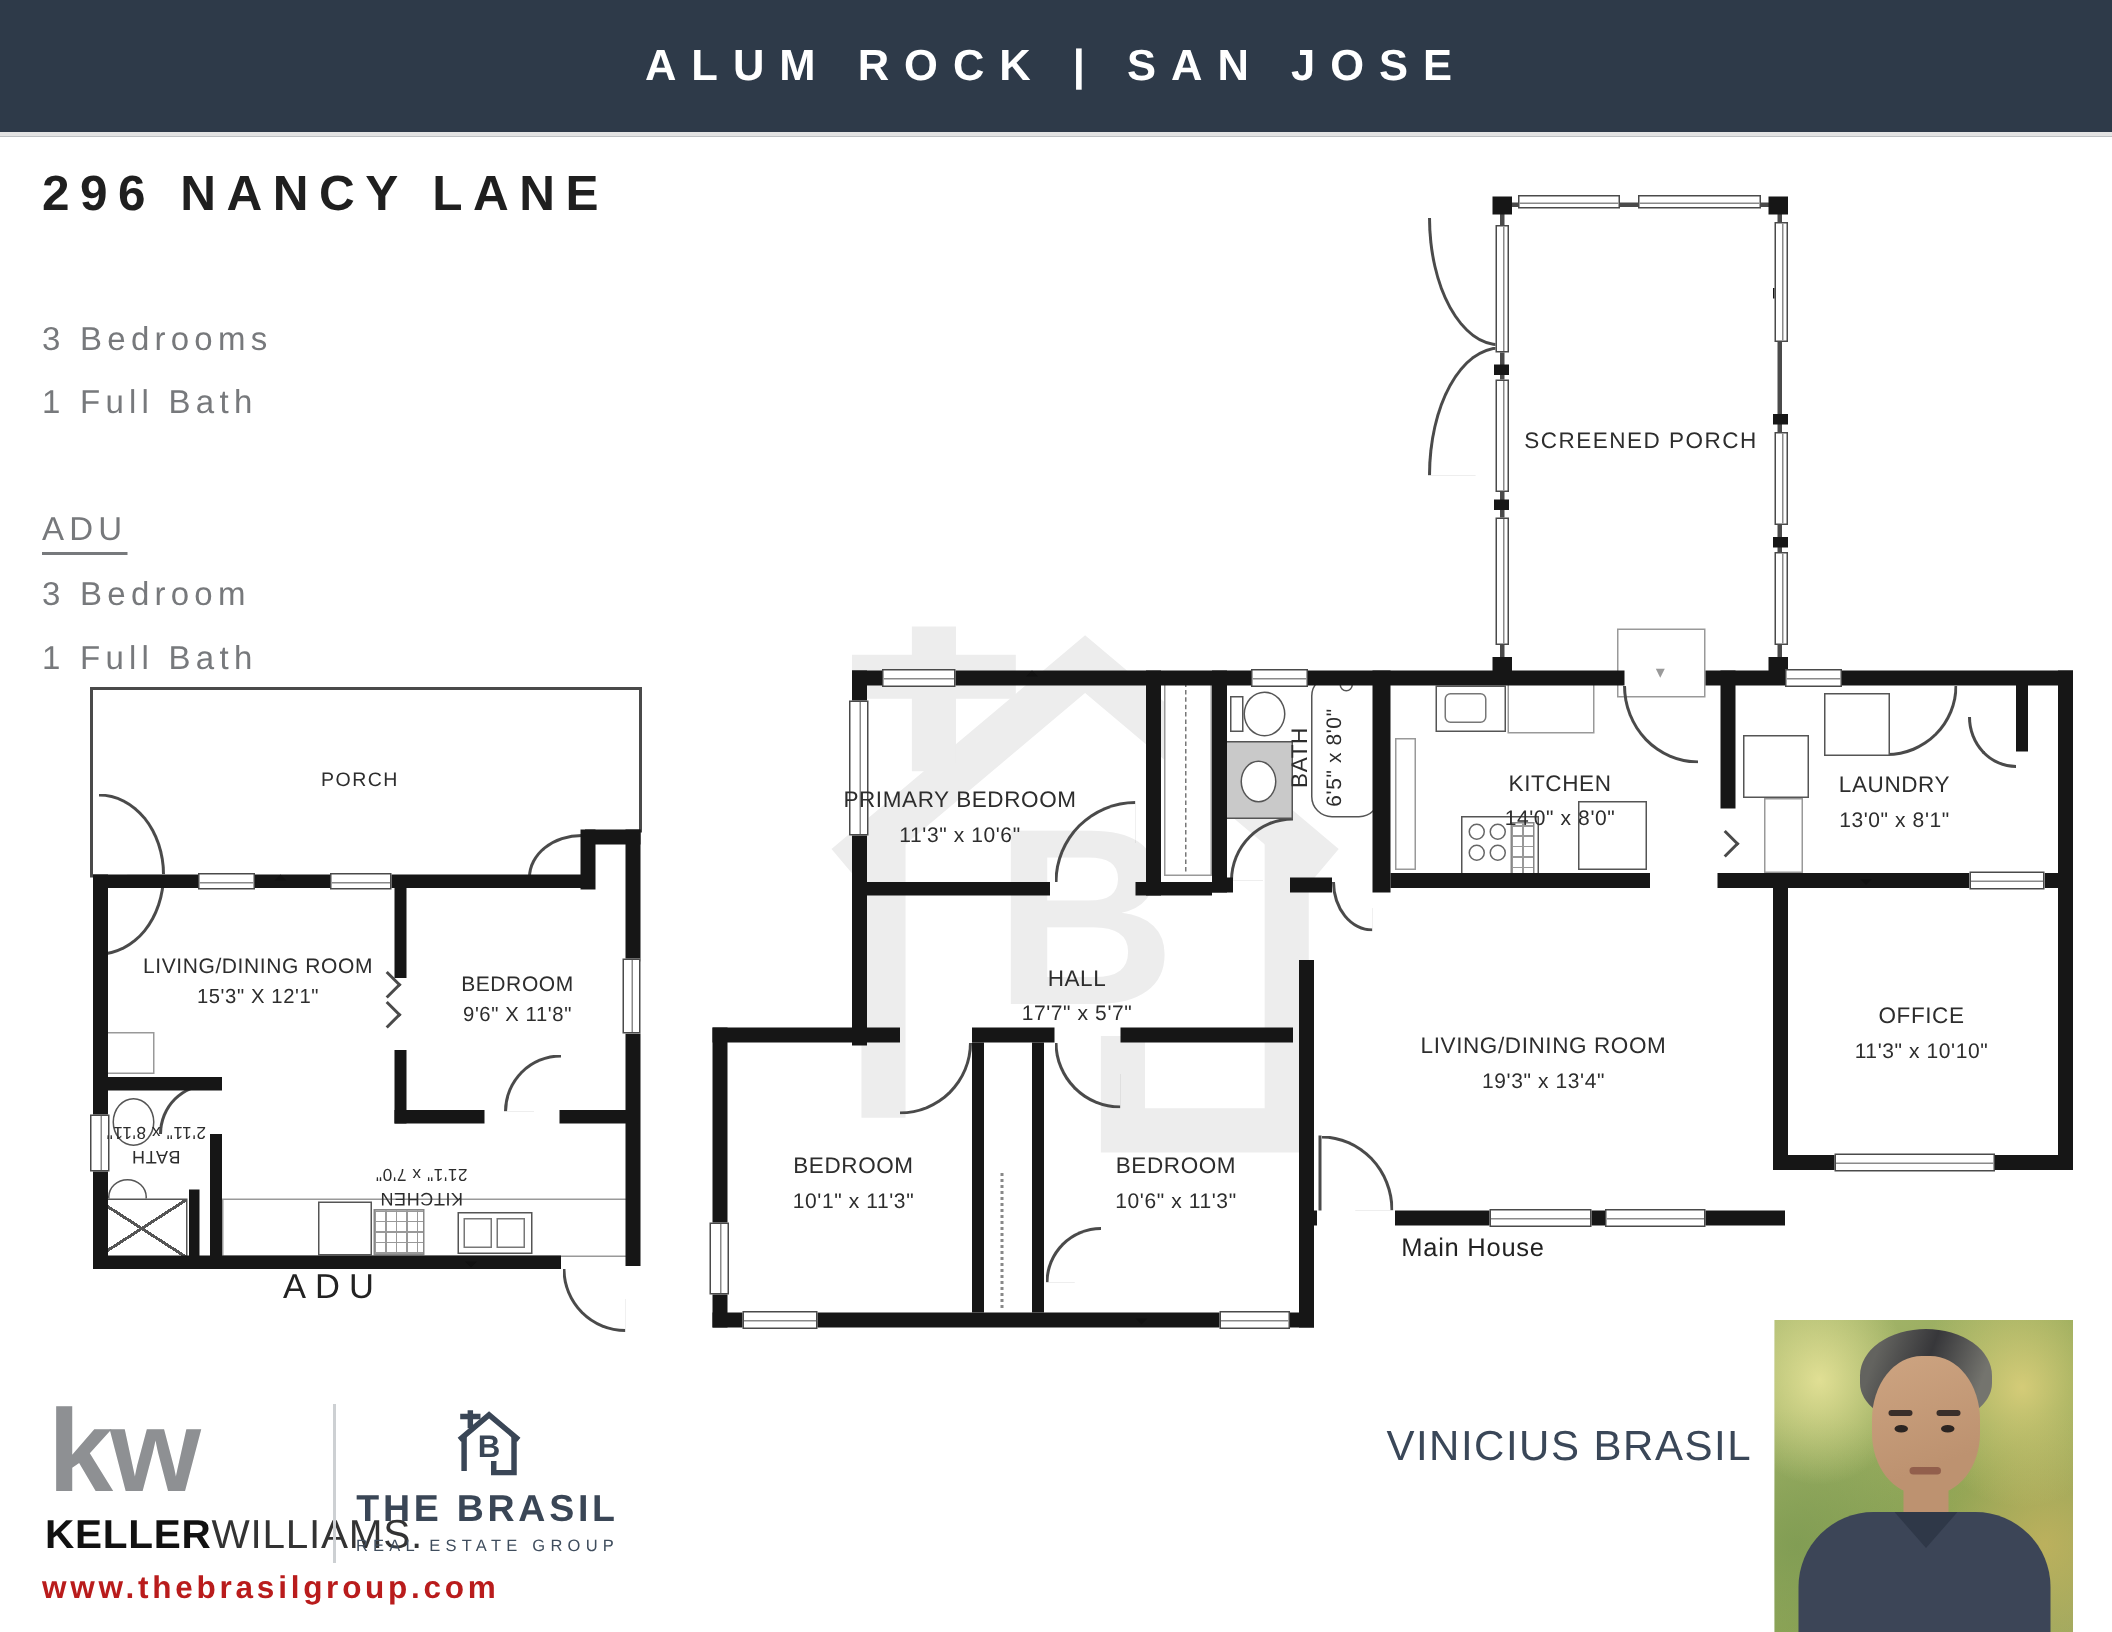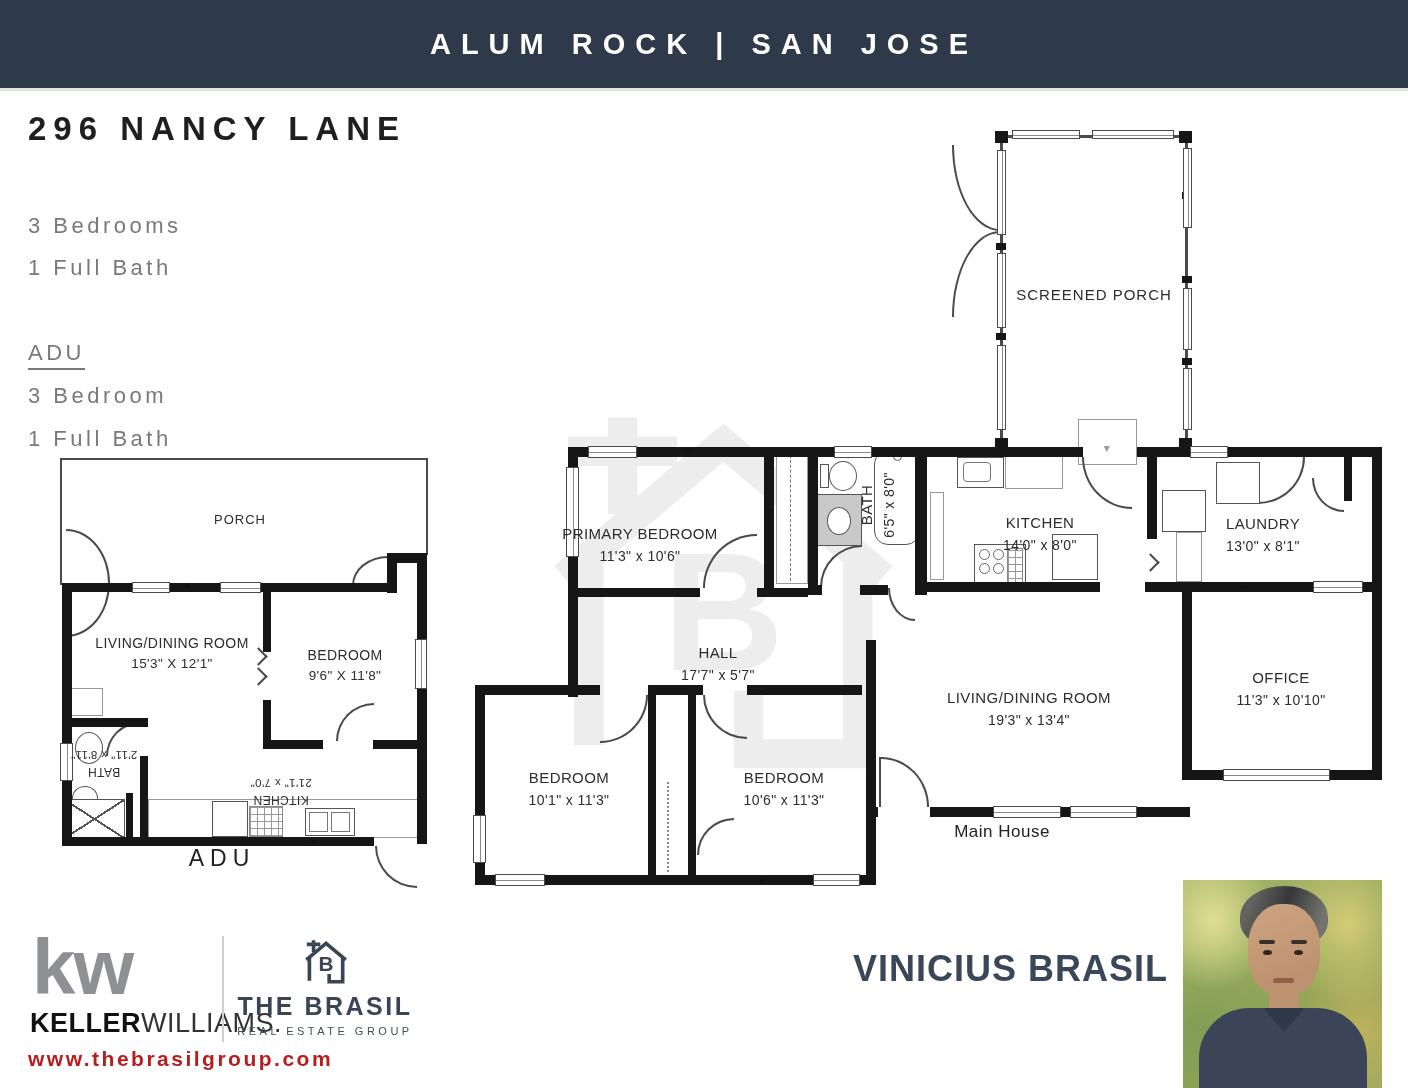--- a/index.html
+++ b/index.html
@@ -48,21 +48,21 @@
   .kwmark{position:absolute;left:32px;top:928px;font-size:78px;font-weight:bold;color:#8e9093;letter-spacing:-2px;line-height:1;}
   .kwname{position:absolute;left:30px;top:1008px;font-size:27px;color:#111;letter-spacing:.5px;}
   .kwname .b{font-weight:bold;}
   .kwname .l{font-weight:normal;color:#333;}
   .fdiv{position:absolute;left:222px;top:936px;width:2px;height:106px;background:#cdd0d3;}
   .brasil{position:absolute;left:236px;top:934px;width:178px;text-align:center;color:#3a4656;}
   .brasil .nm{font-size:25px;font-weight:bold;letter-spacing:2.5px;margin-top:2px;}
   .brasil .sub{font-size:11px;letter-spacing:3.5px;margin-top:4px;color:#3f4d5d;}
   .site{position:absolute;left:28px;top:1047px;font-size:21px;font-weight:bold;color:#b91c1c;letter-spacing:2.5px;}
   .agent{position:absolute;left:700px;top:948px;width:468px;text-align:right;color:#3e4c5d;}
-  .agent .nm{font-size:36px;font-weight:bold;color:#3a4758;letter-spacing:1px;margin-bottom:9px;}
+  .agent .nm{font-size:28px;font-weight:normal;color:#3a4758;letter-spacing:1px;margin-bottom:9px;}
   .agent .ln{font-size:23px;letter-spacing:1.8px;margin-top:8px;font-weight:500;}
   
   .photo{position:absolute;left:1183px;top:880px;width:199px;height:208px;overflow:hidden;z-index:7;
     background:
       radial-gradient(60px 70px at 30px 40px,#e9e59ae0,transparent),
       radial-gradient(70px 80px at 165px 45px,#e4d47fd0,transparent),
       radial-gradient(80px 90px at 180px 150px,#c9b45ec0,transparent),
       radial-gradient(90px 90px at 15px 150px,#7d9a52d0,transparent),
       linear-gradient(135deg,#aab96f,#8ba354 60%,#99a760);}
   .photo>div{position:absolute;}
@@ -246,21 +246,21 @@
         <div class="d">11'3" x 10'10"</div>
     </div>
     <div class="lbl" style="left:569px;top:789px;">
       <div>BEDROOM</div>
         <div class="d">10'1" x 11'3"</div>
     </div>
     <div class="lbl" style="left:784px;top:789px;">
       <div>BEDROOM</div>
         <div class="d">10'6" x 11'3"</div>
     </div>
-    <div class="cap" style="left:982px;top:832px;font-size:17px;letter-spacing:.5px;margin-left:20px;">Main House</div>
+    <div class="cap" style="left:982px;top:832px;font-size:17px;letter-spacing:.5px;">Main House</div>
   </div>
 
   <div>
 
     <div class="tl" style="left:60px;top:458px;width:368px;height:2px;"></div>
     <div class="tl" style="left:60px;top:458px;width:2px;height:127px;"></div>
     <div class="tl" style="left:426px;top:458px;width:2px;height:97px;"></div>
 
     <div class="w" style="left:62px;top:583px;width:330px;height:9px;"></div>
     <div class="w" style="left:387px;top:553px;width:10px;height:40px;"></div>

